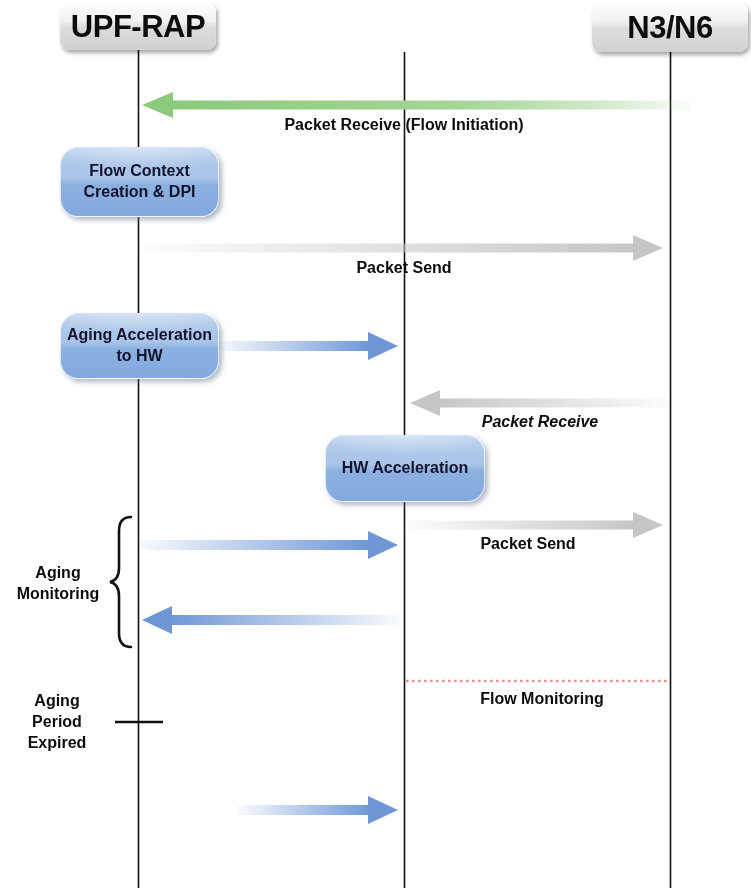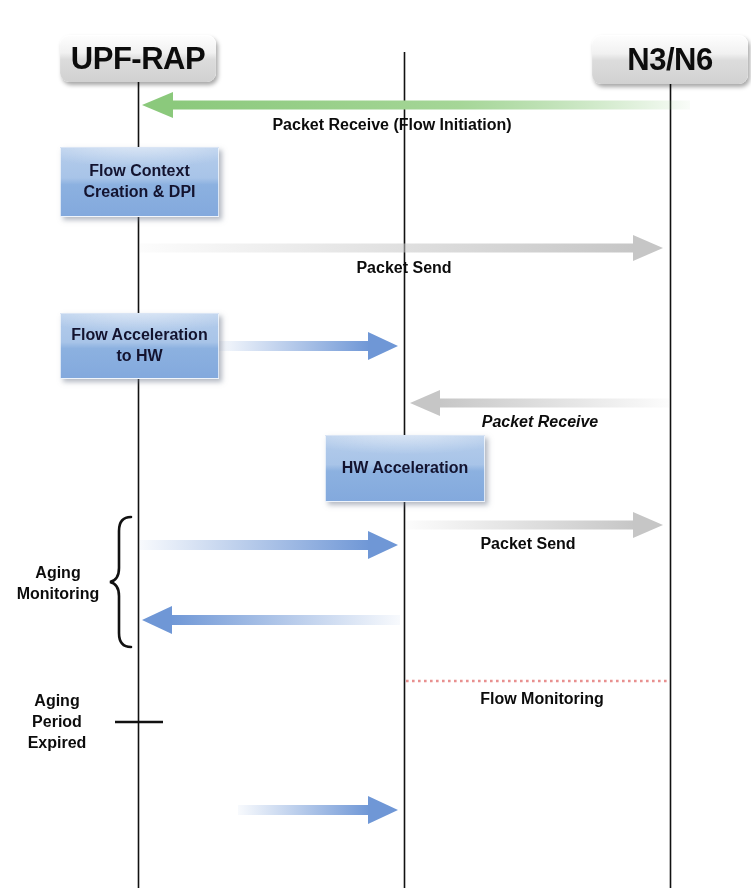--- a/index.html
+++ b/index.html
@@ -6,25 +6,24 @@
   .canvas{
     position:relative;width:751px;height:888px;background:#ffffff;
     font-family:"Liberation Sans","DejaVu Sans",sans-serif;overflow:hidden;
   }
   .layer{position:absolute;left:0;top:0;}
   .hdr{
     position:absolute;display:flex;align-items:center;justify-content:center;
     border-radius:9px;font-size:31px;font-weight:700;color:#0c0c0c;letter-spacing:-0.5px;
     background:linear-gradient(180deg,#fefefe 0%,#f1f1f1 38%,#dcdcdc 52%,#d1d1d1 100%);
     box-shadow:2px 3px 4px rgba(0,0,0,0.35), inset 0 1px 1px #ffffff;
-    margin-top:32px;
   }
   .act{
     position:absolute;display:flex;align-items:center;justify-content:center;
-    text-align:center;border-radius:0;font-size:16px;font-weight:700;color:#13132f;
+    text-align:center;border-radius:18px;font-size:16px;font-weight:700;color:#13132f;
     white-space:pre-line;line-height:1.3;
     background:
       radial-gradient(ellipse 130% 65% at 50% -12%, rgba(255,255,255,0.65), rgba(255,255,255,0) 62%),
       linear-gradient(180deg,#b4cceb 0%,#a8c4e8 44%,#8cb1e0 54%,#83a9dd 100%);
     box-shadow:3px 3px 5px rgba(105,115,135,0.5);
     border:1px solid rgba(255,255,255,0.7);
   }
   .lbl{
     position:absolute;font-size:16px;font-weight:700;color:#0c0c0c;
     white-space:pre-line;text-align:center;transform:translateX(-50%);line-height:1.32;
@@ -125,25 +124,25 @@
 
   <div class="hdr" style="left:60px;top:3px;width:156px;height:47px;">
     <span>UPF-RAP</span>
   </div>
   <div class="hdr" style="left:592px;top:3px;width:156px;height:49px;">
     <span>N3/N6</span>
   </div>
 
   <div class="act" style="left:60px;top:147px;width:157px;height:68px;">Flow Context
 Creation &amp; DPI</div>
-  <div class="act" style="left:60px;top:313px;width:157px;height:64px;">Flow Acceleration
+  <div class="act" style="left:60px;top:313px;width:157px;height:64px;">Aging Acceleration
 to HW</div>
   <div class="act" style="left:325px;top:435px;width:158px;height:65px;">HW Acceleration</div>
 
-  <div class="lbl" style="left:392px;top:114px;">Packet Receive (Flow Initiation)</div>
+  <div class="lbl" style="left:404px;top:114px;">Packet Receive (Flow Initiation)</div>
   <div class="lbl" style="left:404px;top:257px;">Packet Send</div>
   <div class="lbl" style="left:540px;top:411px;font-style:italic;">Packet Receive</div>
   <div class="lbl" style="left:528px;top:533px;">Packet Send</div>
   <div class="lbl" style="left:542px;top:688px;">Flow Monitoring</div>
 
   <div class="lbl" style="left:58px;top:562px;">Aging
 Monitoring</div>
   <div class="lbl" style="left:57px;top:690px;">Aging
 Period
 Expired</div>

